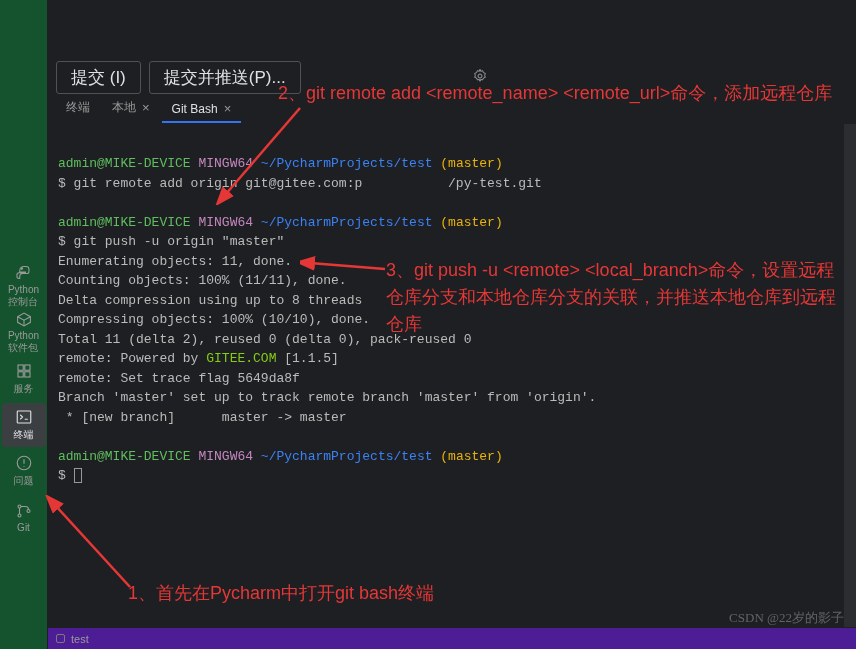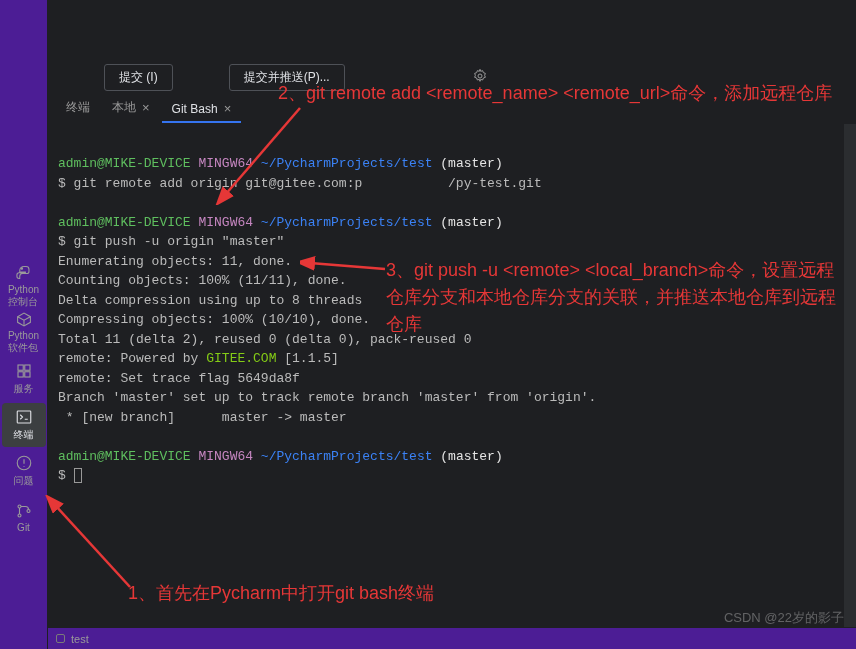--- a/index.html
+++ b/index.html
@@ -8,21 +8,21 @@
       font-family: "Microsoft YaHei", -apple-system, sans-serif;
       color: #bbbbbb;
       width: 856px;
       height: 649px;
       overflow: hidden;
       position: relative;
       display: flex;
     }
     .activity-bar {
       width: 48px;
-      background: #4c1d95;
+      background: #14532d;
       display: flex;
       flex-direction: column;
       align-items: center;
       padding-top: 265px;
       gap: 2px;
       border-right: 1px solid #1e1f22;
     }
     .activity-item {
       width: 44px;
       height: 44px;
@@ -58,24 +58,23 @@
       align-items: center;
       padding: 0 8px;
       height: 38px;
       background: #1e1f22;
     }
     .btn {
       background: transparent;
       border: 1px solid #4e5157;
       color: #dfe1e5;
       padding: 4px 14px;
-      font-size: 12px;
+      font-size: 17px;
       border-radius: 3px;
       cursor: pointer;
-      margin-left: 48px;
     }
     .gear-btn {
       margin-left: auto;
       margin-right: 360px;
       background: transparent;
       border: none;
       color: #9a9a9a;
       cursor: pointer;
     }
     .tab-row {
@@ -113,21 +112,21 @@
       font-size: 13px;
       line-height: 1.5;
       color: #bbbbbb;
       overflow: hidden;
       position: relative;
     }
     .term-line { white-space: pre; }
     .g { color: #5fbf5f; }
     .p { color: #c586c0; }
     .y { color: #3b82f6; }
-    .c { color: #e5e5e5; }
+    .c { color: #eab308; }
     .yellow-link { color: #84cc16; }
     .cursor {
       display: inline-block;
       width: 8px;
       height: 15px;
       border: 1px solid #999;
       vertical-align: middle;
     }
     .status-bar {
       height: 22px;
@@ -144,21 +143,21 @@
       border: 1.5px solid #7a7a7a;
       border-radius: 2px;
       margin-right: 6px;
     }
     .watermark {
       position: absolute;
       bottom: 22px;
       right: 12px;
       font-size: 13px;
       color: rgba(200,200,200,0.4);
-      font-family: Liberation Sans, sans-serif;
+      font-family: Liberation Serif, serif;
     }
     .annotation {
       position: absolute;
       color: #e63737;
       font-size: 18px;
       font-family: "Microsoft YaHei", sans-serif;
       z-index: 100;
       pointer-events: none;
       line-height: 1.5;
     }

